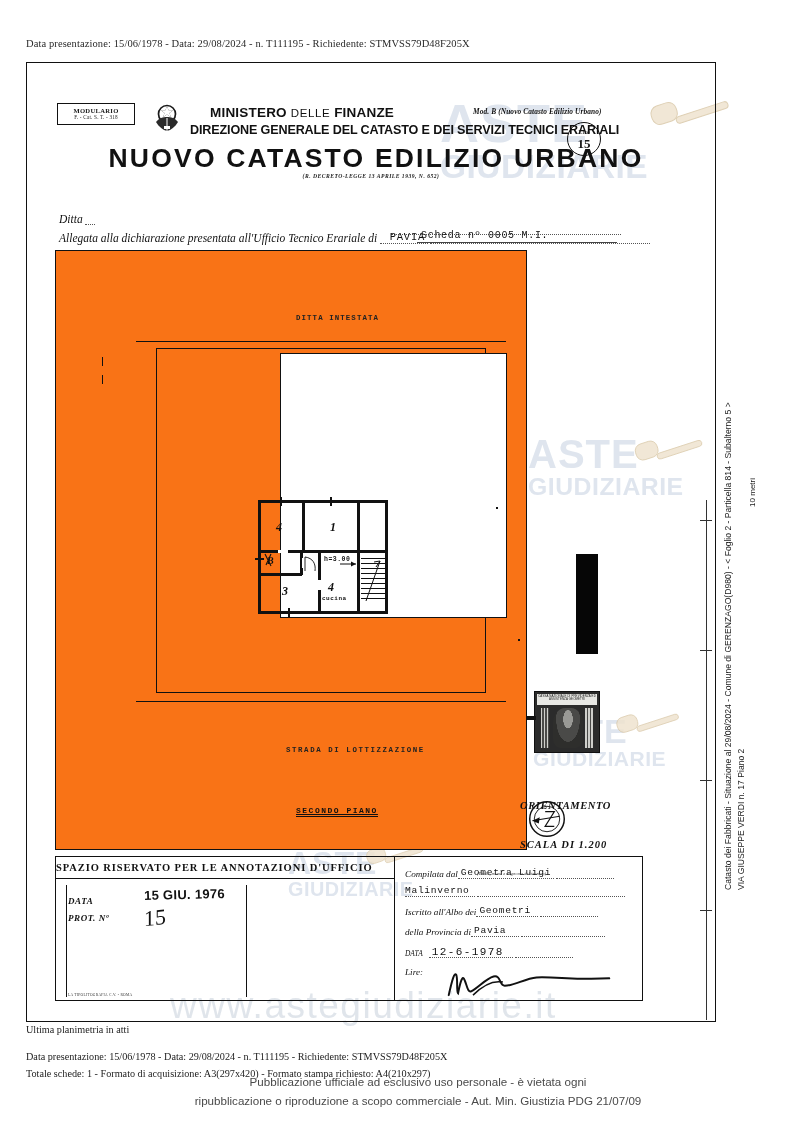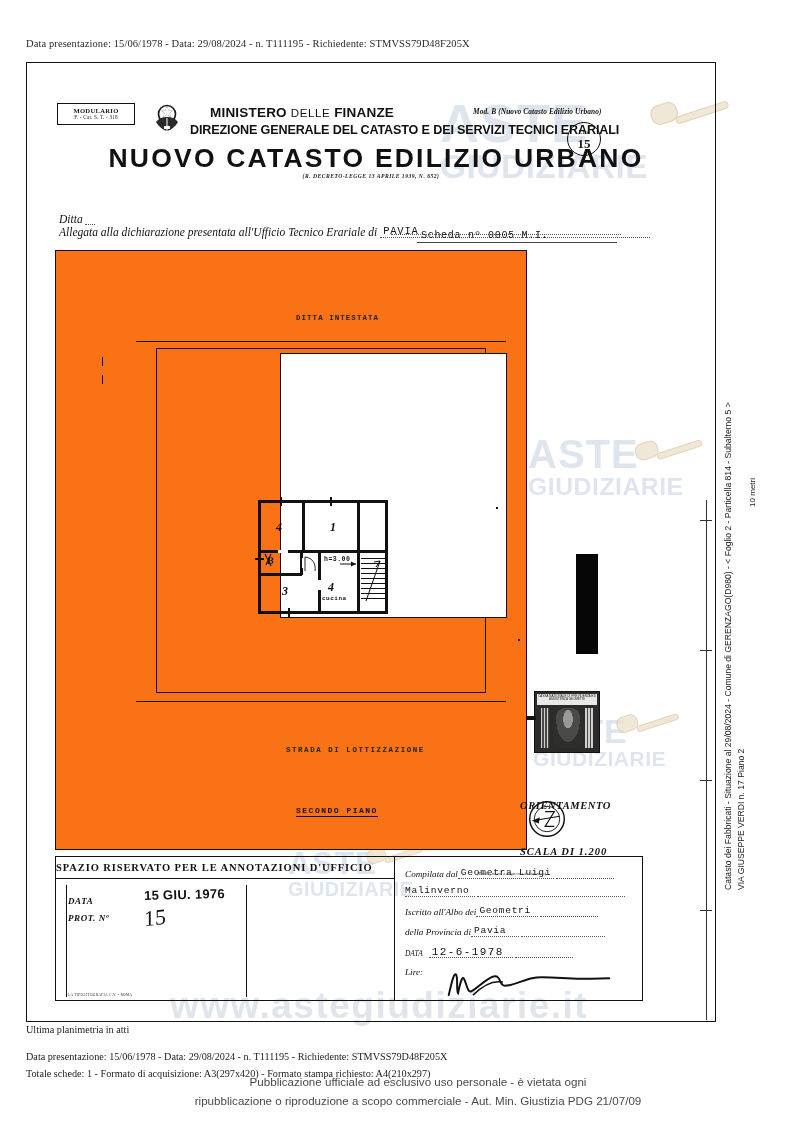--- a/index.html
+++ b/index.html
@@ -202,20 +202,21 @@
   .secondo-piano {
     position: absolute;
     left: 240px; top: 555px;
     font-family: "Liberation Mono", monospace;
     font-size: 8px;
     letter-spacing: 1.5px;
     color: #111;
     font-weight: bold;
     border-bottom: 1.2px solid #111;
     padding-bottom: 1px;
+    text-decoration: underline;
   }
 
   
   .lot-rect {
     position: absolute;
     left: 100px; top: 97px;
     width: 330px; height: 345px;
     border: 1.6px solid #111;
   }
   
@@ -300,21 +301,21 @@
     font-size: 10.5px; letter-spacing: .6px; color: #111;
   }
   .compass {
     position: absolute; left: 528px; top: 798px;
     width: 40px; height: 40px;
   }
   .scala-label {
     position: absolute; left: 521px; top: 839px;
     font-family: "Liberation Serif", serif;
     font-style: italic; font-weight: bold;
-    font-size: 10.5px; letter-spacing: 1px; color: #111; margin-top: 7px;
+    font-size: 10.5px; letter-spacing: 1px; color: #111;
   }
 
   
   .annot-box {
     position: absolute;
     left: 28px; top: 793px;
     width: 340px; height: 145px;
     border: 1.4px solid #111;
   }
   .annot-title {
@@ -462,21 +463,21 @@
   .gavel {
     position: absolute;
     pointer-events: none;
     opacity: .85;
   }
   .wm-url {
     position: absolute;
     left: 170px; top: 985px;
     font-family: "Liberation Sans", sans-serif;
     font-size: 37px;
-    font-weight: bold;
+    font-weight: normal;
     color: #dfe4ea;
     letter-spacing: 1.5px;
     opacity: .95;
     pointer-events: none;
   }
 </style>
 </head>
 <body>
 
 <div class="top-meta">Data presentazione: 15/06/1978 - Data: 29/08/2024 - n. T111195 - Richiedente: STMVSS79D48F205X</div>
@@ -575,21 +576,21 @@
   <div class="big-title">NUOVO CATASTO EDILIZIO URBANO</div>
   <div class="decree">(R. DECRETO-LEGGE 13 APRILE 1939, N. 652)</div>
 
 
   <div class="form-line" style="top:150px;">
     <span class="lbl">Ditta</span>
     <span class="dots" style="width:10px;"></span>
   </div>
   <div class="dots" style="position:absolute; left:362px; top:160px; width:230px;"></div>
 
-  <div class="form-line" style="top:162px;">
+  <div class="form-line" style="top:168px;text-align:right;">
     <span class="lbl">Allegata alla dichiarazione presentata all'Ufficio Tecnico Erariale  di</span>
     <span class="hand" style="min-width:48px; margin-left:3px;">PAVIA</span>
     <span class="dots" style="width:220px;"></span>
   </div>
 
   <div class="scheda">Scheda nº 0005 M.I.</div>
 
   <div class="draw-area">
 
     <div class="ditta-intestata">DITTA INTESTATA</div>

